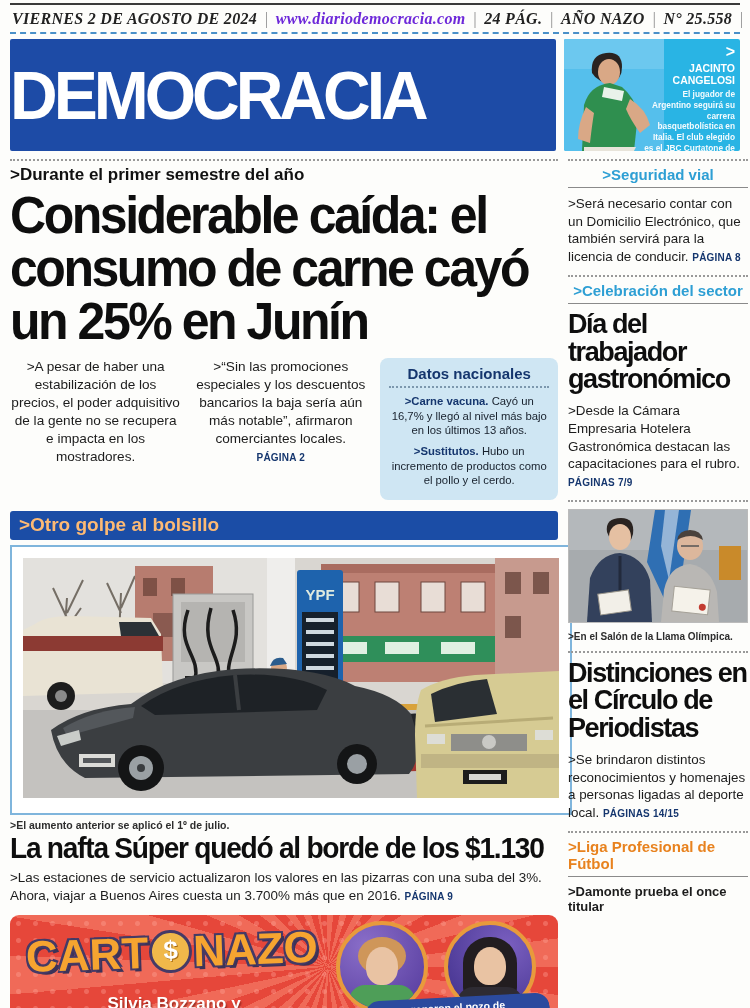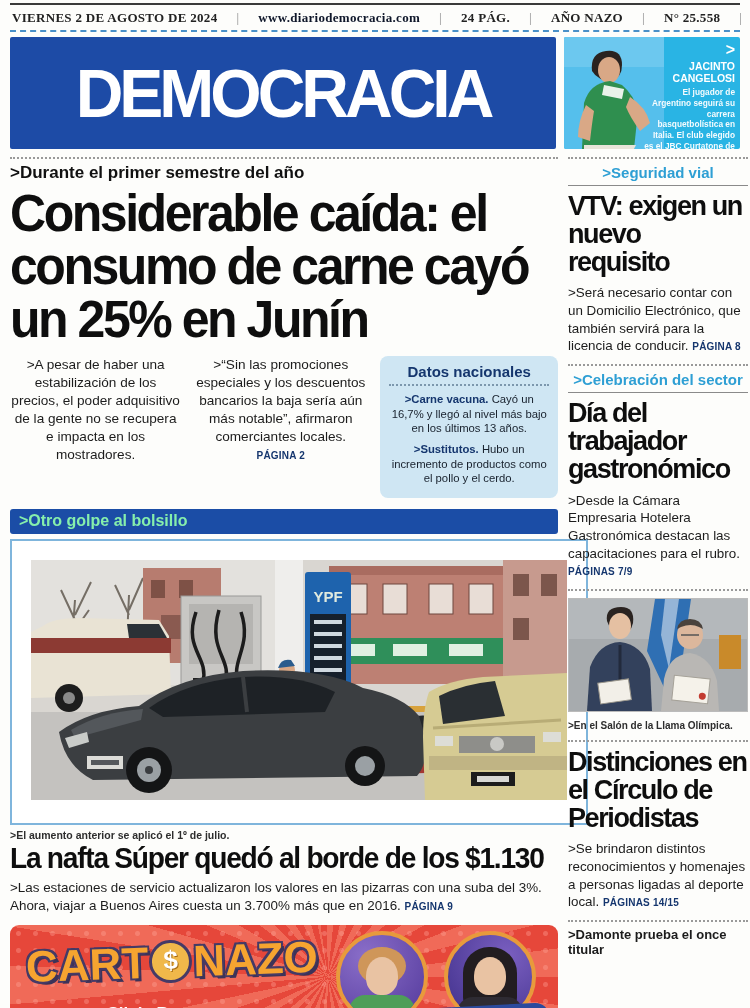--- a/index.html
+++ b/index.html
@@ -1,27 +1,27 @@
 <!DOCTYPE html>
 <html><head>
 <meta charset="utf-8">
 <style>
   html,body{margin:0;padding:0;width:750px;height:1008px;overflow:hidden;background:#fdfdfb;
     font-family:"Liberation Sans",sans-serif;color:#1c1c1c;}
   .page{padding:0 10px;}
   .top-rule{height:2px;background:#3a3a3a;margin-top:3px;}
   
-  .topbar{display:flex;align-items:center;gap:19px;padding:5px 2px 4px;
+  .topbar{display:flex;align-items:center;gap:7px;padding:5px 2px 4px;
     border-bottom:2px dashed #4a90c8;font-family:"Liberation Serif",serif;
-    font-weight:bold;font-size:13px;letter-spacing:.3px;color:#222;white-space:nowrap;}
+    font-weight:bold;font-size:16px;letter-spacing:.3px;color:#222;white-space:nowrap;font-style:italic;}
   .topbar .sep{color:#8a8a8a;font-weight:normal;}
-  .topbar .url{color:#0f172a;}
+  .topbar .url{color:#6d28d9;}
   
   .masthead{display:flex;gap:8px;margin-top:5px;height:112px;}
-  .logo-box{flex:1;background:#1d4ba6;border-radius:2px;display:flex;align-items:center;justify-content:center;}
+  .logo-box{flex:1;background:#1d4ba6;border-radius:2px;display:flex;align-items:center;justify-content:flex-start;}
   .logo-box .logo{color:#fff;font-size:66px;font-weight:800;letter-spacing:-4px;transform:scaleY(1.04);}
   .promo{width:176px;position:relative;background:#29b4e4;border-radius:2px;overflow:hidden;}
   .promo svg{position:absolute;left:0;top:0;}
   .promo-text{position:absolute;right:5px;top:5px;width:92px;text-align:right;color:#fff;}
   .promo-arrow{font-weight:800;font-size:16px;line-height:1;}
   .promo-name{font-weight:800;font-size:10.5px;line-height:1.15;margin-top:2px;}
   .promo-body{font-size:8.3px;line-height:1.3;margin-top:3px;font-weight:bold;opacity:.95;}
   
   .main{display:flex;gap:10px;margin-top:8px;}
   .colL{width:548px;}
@@ -33,23 +33,23 @@
     font-weight:800;color:#0e0e0e;transform:scaleX(.98);transform-origin:left;}
   .lead-row{display:flex;gap:14px;text-align:center;}
   .lead-col{width:178px;font-size:13.6px;line-height:1.32;}
   .datos-box{width:166px;background:#cfe6f3;border-radius:8px;padding:7px 9px 6px;}
   .datos-title{color:#15366e;font-weight:800;font-size:15px;border-bottom:2px dotted #7c97ad;
     padding-bottom:4px;margin-bottom:6px;}
   .datos-item{font-size:11.3px;line-height:1.3;margin-bottom:6px;color:#17202c;}
   .datos-item b{color:#15366e;}
   .pageref{font-size:10px;font-weight:800;color:#15366e;letter-spacing:.2px;}
   
-  .nafta-bar{margin-top:11px;background:#1b4da6;color:#86efac;font-weight:800;font-size:16px;
+  .nafta-bar{margin-top:11px;background:#1b4da6;color:#fdba74;font-weight:800;font-size:19px;
     padding:3px 9px 4px;border-radius:3px;}
-  .photo-frame{margin-top:5px;border:2px solid #7fb5dc;background:#fff;padding:19px;width:536px;}
+  .photo-frame{margin-top:5px;border:2px solid #7fb5dc;background:#fff;padding:11px;width:536px;}
   .caption{font-size:10.5px;color:#2e2e2e;margin:4px 0 1px;font-weight:bold;}
   h2.headline2{margin:1px 0 4px;font-size:29px;font-weight:800;letter-spacing:-1.3px;
     white-space:nowrap;transform:scaleX(.97);transform-origin:left;color:#0e0e0e;}
   .deck{font-size:13.4px;line-height:1.3;}
   
   .cartonazo{position:relative;margin-top:11px;height:136px;border-radius:9px;overflow:hidden;
     background-image:
       radial-gradient(rgba(255,170,158,.35) 2px, transparent 3px),
       repeating-conic-gradient(from -8deg at 58% 38%, #e6473a 0deg 7deg, #f06a58 7deg 14deg);
     background-size:17px 17px,100% 100%;}
@@ -286,21 +286,20 @@
           <span class="s">ganaron el pozo de</span>
           <span class="b">$560.000</span>
         </div>
       </div>
     </div>
 
     <div class="colR">
 
       <div class="sb-section">
         <div class="sb-kicker k-cyan">&gt;Seguridad vial</div>
-        <h3 class="sb-head">VTV: exigen un nuevo requisito</h3>
         <p class="sb-text">
           <span>&gt;Será necesario contar con un Domicilio Electrónico, que también servirá para la licencia de conducir.</span>
           <span class="pageref">PÁGINA 8</span>
         </p>
       </div>
 
       <div class="sb-section">
         <div class="sb-kicker k-cyan">&gt;Celebración del sector</div>
         <h3 class="sb-head">Día del trabajador gastronómico</h3>
         <p class="sb-text">
@@ -339,19 +338,20 @@
 
       <div class="sb-section">
         <h3 class="sb-head">Distinciones en el Círculo de Periodistas</h3>
         <p class="sb-text">
           <span>&gt;Se brindaron distintos reconocimientos y homenajes a personas ligadas al deporte local.</span>
           <span class="pageref">PÁGINAS 14/15</span>
         </p>
       </div>
 
       <div class="sb-section">
+        <div class="sb-kicker k-orange">&gt;Liga Profesional de Fútbol</div>
         <p class="sb-lead">&gt;Damonte prueba el once titular</p>
 
       </div>
 
     </div>
   </div>
 </div>
 
 </body></html>

